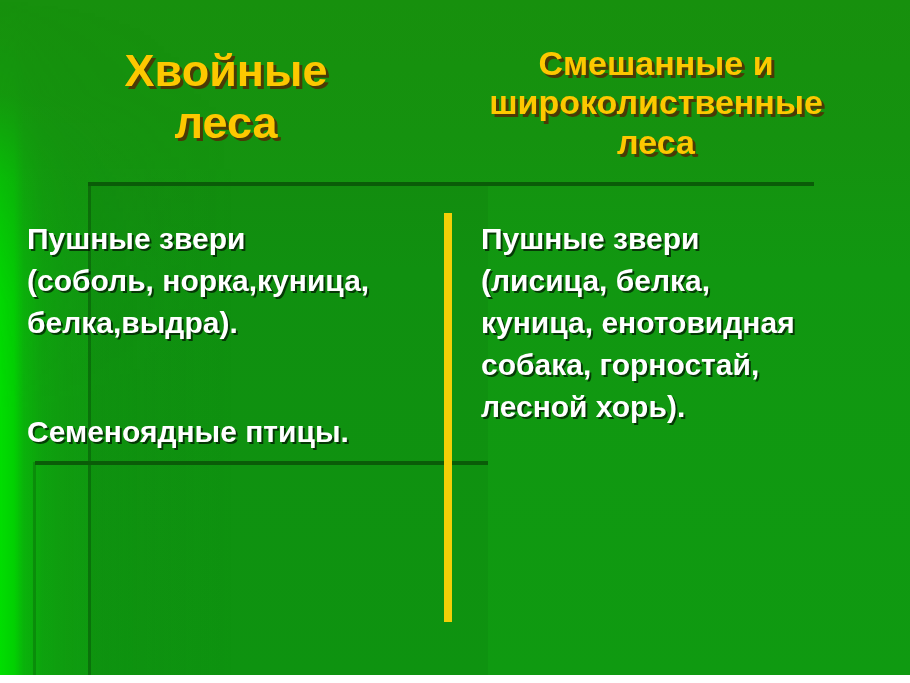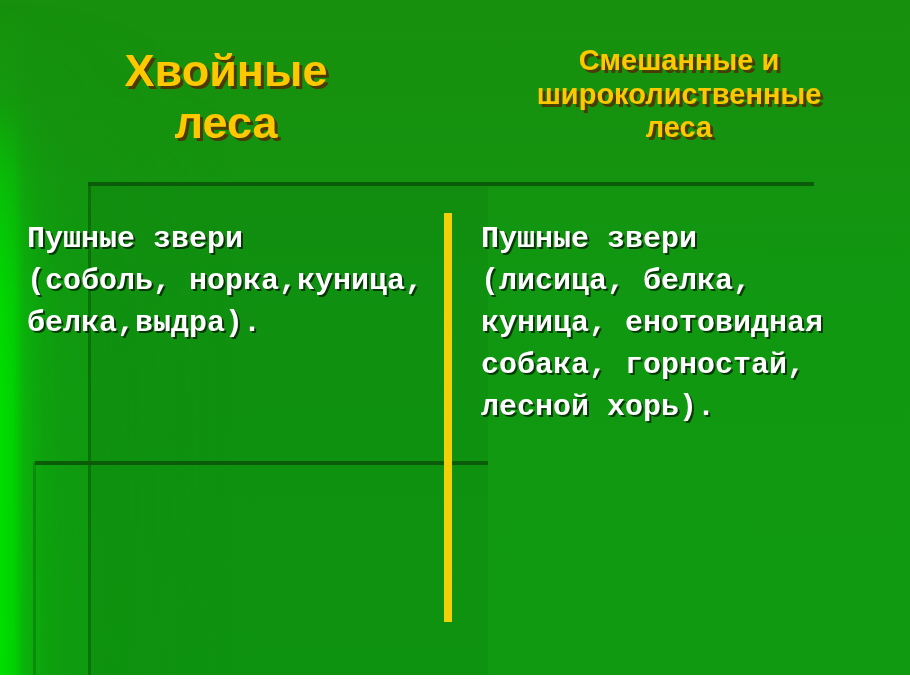--- a/index.html
+++ b/index.html
@@ -90,37 +90,36 @@
     white-space: pre-line;
   }
   #title-left {
     left: 36px;
     top: 45px;
     width: 380px;
     font-size: 45px;
     text-align: center;
   }
   #title-right {
-    left: 459px;
+    left: 436px;
     top: 44px;
     width: 440px;
-    font-size: 29px;
+    font-size: 34px;
     text-align: center;
   }
 
   
   .body-text {
     position: absolute;
     color: #ffffff;
     font-weight: bold;
     font-size: 30px;
     line-height: 1.40;
     text-shadow: 2px 2px 0 rgba(0,0,0,0.62);
     white-space: pre-line;
-    font-family: Liberation Mono, monospace;
   }
   #left-para-1  { left: 27px;  top: 218px; width: 420px; }
   #left-para-2  { left: 27px;  top: 411px; width: 420px; }
   #right-para-1 { left: 481px; top: 218px; width: 410px; }
   #right-para-2 { left: 481px; top: 492px; width: 410px; }
 </style>
 </head>
 <body>
 
 <div id="slide">
@@ -140,20 +139,21 @@
 леса</div>
 
   <div class="title" id="title-right">Смешанные и
 широколиственные
 леса</div>
 
   <div class="body-text" id="left-para-1">Пушные звери
 (соболь, норка,куница,
 белка,выдра).</div>
 
+  <div class="body-text" id="left-para-2">Семеноядные птицы.</div>
 
   <div class="body-text" id="right-para-1">Пушные звери
 (лисица, белка,
 куница, енотовидная
 собака, горностай,
 лесной хорь).</div>
 
 
 </div>
 

